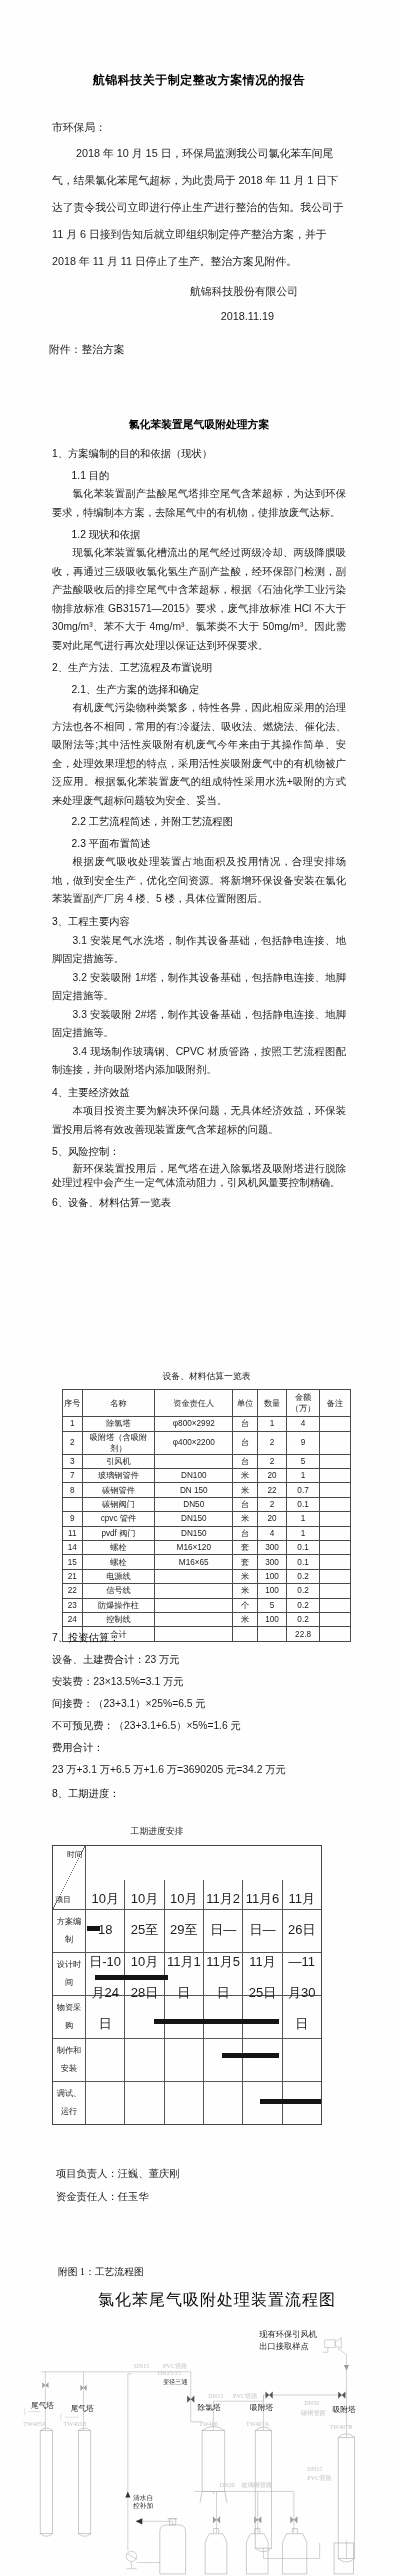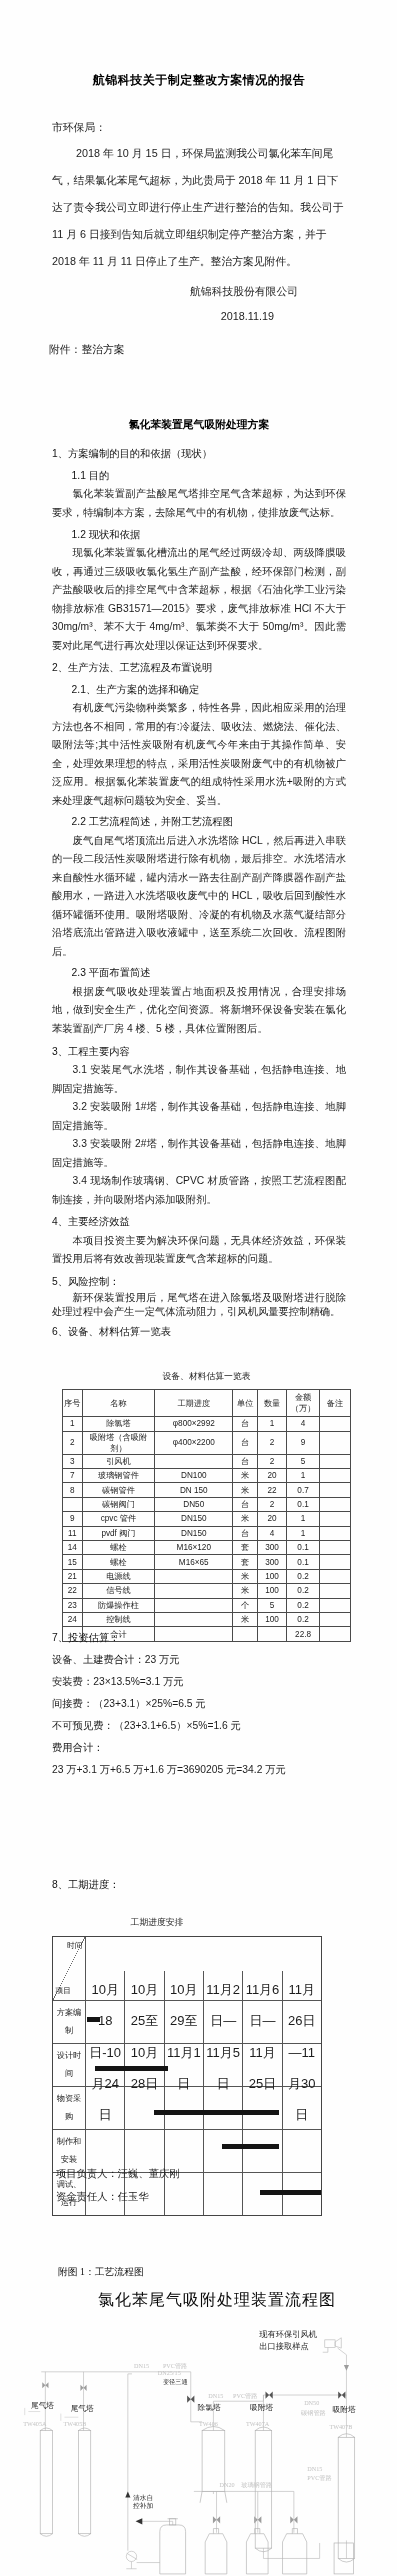--- a/index.html
+++ b/index.html
@@ -28,21 +28,21 @@
   .tbl-title{text-align:center;font-size:8.8px;color:#222;}
   table.etbl{border-collapse:collapse;margin:6.2px auto 0 auto;width:289px;font-size:8.2px;color:#222;}
   table.etbl th,table.etbl td{border:0.5px solid #4a4a4a;text-align:center;padding:0 1px;height:13.4px;font-weight:normal;line-height:1.35;}
   table.etbl thead th{height:26px;}
   
   .invest{position:absolute;top:1631px;left:0;width:398px;}
   .inv-h{margin-left:52px;font-size:10.3px;color:#111;}
   .inv-lines{margin:4.1px 0 0 52px;}
   .inv-lines .il{font-size:10.3px;line-height:22px;}
   
-  .sched{position:absolute;top:1878px;left:0;width:314px;}
+  .sched{position:absolute;top:1787px;left:0;width:314px;}
   .sch-h{margin-left:52px;font-size:10.3px;color:#111;}
   .sch-title{text-align:center;font-size:8.8px;margin-top:25px;color:#222;}
   .gantt{width:268px;margin:7.2px 0 0 52px;border:1px solid #444;}
   .g-row{display:flex;border-top:0.5px solid #555;justify-content:center;}
   .g-row.hdr{border-top:none;height:63px;}
   .g-corner{width:32px;border-right:0.5px solid #555;position:relative;flex:none;
             background:linear-gradient(to bottom right,transparent 49.5%,#666 49.5%,#666 50.5%,transparent 50.5%);}
   .g-corner .ct{position:absolute;top:4.1px;right:2.6px;font-size:7.7px;}
   .g-corner .cb{position:absolute;bottom:4.1px;left:2.6px;font-size:7.7px;}
   .g-hcell{flex:1;border-right:0.5px solid #555;font-size:13px;text-align:center;padding:3.1px 2.1px;line-height:2.4;margin-top:34px;}
@@ -92,21 +92,20 @@
     <div class="plan-secs" id="plan-sections">
         <div class="sec-h1">1、方案编制的目的和依据（现状）</div>
         <div class="sec-h2">1.1 目的</div>
         <div class="sec-p">氯化苯装置副产盐酸尾气塔排空尾气含苯超标，为达到环保要求，特编制本方案，去除尾气中的有机物，使排放废气达标。</div>
         <div class="sec-h2">1.2 现状和依据</div>
         <div class="sec-p">现氯化苯装置氯化槽流出的尾气经过两级冷却、两级降膜吸收，再通过三级吸收氯化氢生产副产盐酸，经环保部门检测，副产盐酸吸收后的排空尾气中含苯超标，根据《石油化学工业污染物排放标准 GB31571—2015》要求，废气排放标准 HCl 不大于 30mg/m³、苯不大于 4mg/m³、氯苯类不大于 50mg/m³。因此需要对此尾气进行再次处理以保证达到环保要求。</div>
         <div class="sec-h1">2、生产方法、工艺流程及布置说明</div>
         <div class="sec-h2">2.1、生产方案的选择和确定</div>
         <div class="sec-p">有机废气污染物种类繁多，特性各异，因此相应采用的治理方法也各不相同，常用的有:冷凝法、吸收法、燃烧法、催化法、吸附法等;其中活性炭吸附有机废气今年来由于其操作简单、安全，处理效果理想的特点，采用活性炭吸附废气中的有机物被广泛应用。根据氯化苯装置废气的组成特性采用水洗+吸附的方式来处理废气超标问题较为安全、妥当。</div>
         <div class="sec-h2">2.2 工艺流程简述，并附工艺流程图</div>
-        <div class="sec-p">废气自尾气塔顶流出后进入水洗塔除 HCL，然后再进入串联的一段二段活性炭吸附塔进行除有机物，最后排空。水洗塔清水来自酸性水循环罐，罐内清水一路去往副产副产降膜器作副产盐酸用水，一路进入水洗塔吸收废气中的 HCL，吸收后回到酸性水循环罐循环使用。吸附塔吸附、冷凝的有机物及水蒸气凝结部分沿塔底流出管路进入吸收液罐中，送至系统二次回收。流程图附后。</div>
         <div class="sec-h2">2.3 平面布置简述</div>
         <div class="sec-p">根据废气吸收处理装置占地面积及投用情况，合理安排场地，做到安全生产，优化空间资源。将新增环保设备安装在氯化苯装置副产厂房 4 楼、5 楼，具体位置附图后。</div>
         <div class="sec-h1">3、工程主要内容</div>
         <div class="sec-p">3.1 安装尾气水洗塔，制作其设备基础，包括静电连接、地脚固定措施等。</div>
         <div class="sec-p">3.2 安装吸附 1#塔，制作其设备基础，包括静电连接、地脚固定措施等。</div>
         <div class="sec-p">3.3 安装吸附 2#塔，制作其设备基础，包括静电连接、地脚固定措施等。</div>
         <div class="sec-p">3.4 现场制作玻璃钢、CPVC 材质管路，按照工艺流程图配制连接，并向吸附塔内添加吸附剂。</div>
         <div class="sec-h1">4、主要经济效益</div>
         <div class="sec-p">本项目投资主要为解决环保问题，无具体经济效益，环保装置投用后将有效改善现装置废气含苯超标的问题。</div>
         <div class="sec-h1">5、风险控制：</div>
@@ -124,21 +123,21 @@
           <col style="width:78px">
           <col style="width:25px">
           <col style="width:29px">
           <col style="width:33px">
           <col style="width:31px">
         </colgroup>
       <thead>
           <tr id="etbl-head">
             <th>序号</th>
             <th>名称</th>
-            <th>工期进度</th>
+            <th>资金责任人</th>
             <th>单位</th>
             <th>数量</th>
             <th>金额（万）</th>
             <th>备注</th>
           </tr>
         </thead>
       <tbody id="etbl-body">
           <tr>
             <td>1</td>
             <td>除氯塔</td>

